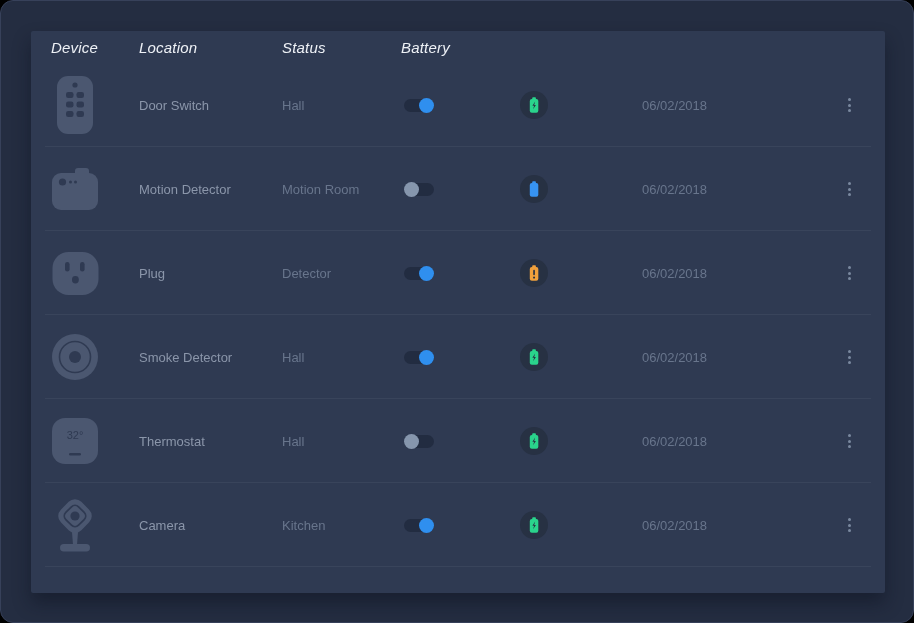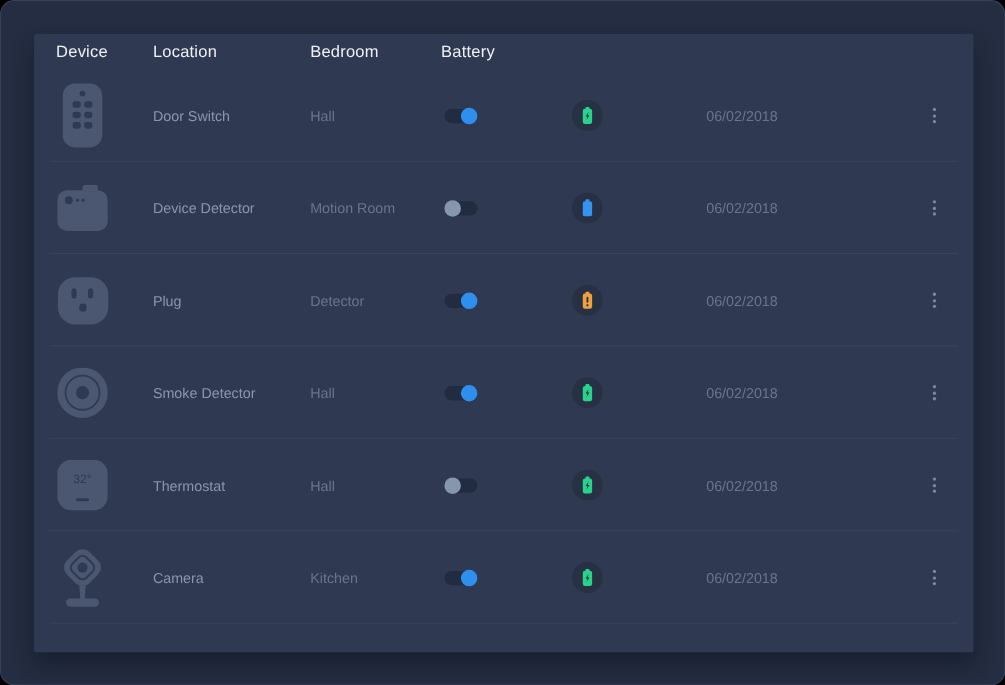--- a/index.html
+++ b/index.html
@@ -5,21 +5,21 @@
   html,body{margin:0;padding:0;background:#000;}
   body{width:914px;height:623px;position:relative;overflow:hidden;
        font-family:"Liberation Sans","DejaVu Sans",sans-serif;}
   .frame{position:absolute;inset:0;background:#242d41;border:1px solid #37415a;
          border-radius:13px;box-sizing:border-box;}
   .card{position:absolute;left:30px;top:30px;width:854px;height:562px;
         background:#2f3a52;border-radius:2px;
         box-shadow:0 10px 18px rgba(10,15,28,.45);}
   .row{display:grid;grid-template-columns:88px 143px 119px 119px 122px 201px 1fr;
        padding:0 20px;align-items:center;position:relative;}
-  .header-row{height:32px;}
+  .header-row{height:32px;font-style:italic;}
   .body-row{height:84px;}
   .body-row::after{content:"";position:absolute;left:14px;right:14px;bottom:0;
        height:1px;background:#39445b;}
   .hcell{color:#eef1f6;font-size:15px;font-weight:400;letter-spacing:.2px;}
   .cell{display:flex;align-items:flex-start;}
   .device-icon{width:48px;display:flex;align-items:center;justify-content:center;}
   .name{color:#8b96aa;font-size:13px;}
   .location,.date{color:#68758c;font-size:13px;}
   .toggle{position:relative;width:30px;height:15px;margin-left:3px;cursor:pointer;}
   .toggle .track{position:absolute;left:0;top:1px;width:30px;height:13px;
@@ -33,21 +33,21 @@
   .kebab i{width:3px;height:3px;border-radius:50%;background:#7b89a0;display:block;}
 </style>
 </head>
 <body>
 
 <div class="frame">
   <div class="card">
     <div class="row header-row">
       <div class="hcell">Device</div>
       <div class="hcell">Location</div>
-      <div class="hcell">Bedroom</div>
+      <div class="hcell">Status</div>
       <div class="hcell">Battery</div>
       <div class="hcell"></div>
     </div>
     <div id="rows">
   <div class="row body-row">
     <div class="cell">
             <span class="device-icon">
               <svg width="38" height="60" viewBox="0 0 38 60">
       <rect x="1" y="1" width="36" height="58" rx="11" fill="#4b5770"></rect>
       <circle cx="19" cy="10" r="2.6" fill="#2f3a52"></circle>
@@ -98,21 +98,21 @@
               <svg width="46" height="42" viewBox="0 0 46 42">
       <rect x="23" y="0" width="14" height="10" rx="3" fill="#4b5770"></rect>
       <rect x="0" y="5" width="46" height="37" rx="9" fill="#4b5770"></rect>
       <circle cx="10.5" cy="14" r="3.6" fill="#2f3a52"></circle>
       <circle cx="18.5" cy="14" r="1.5" fill="#2f3a52"></circle>
       <circle cx="23.5" cy="14" r="1.5" fill="#2f3a52"></circle>
     </svg>
             </span>
           </div>
     <div class="cell">
-            <span class="name">Device Detector</span>
+            <span class="name">Motion Detector</span>
           </div>
     <div class="cell">
             <span class="location">Motion Room</span>
           </div>
     <div class="cell">
       <div class="toggle off">
         <div class="track"></div>
         <div class="knob"></div>
       </div>
     </div>

